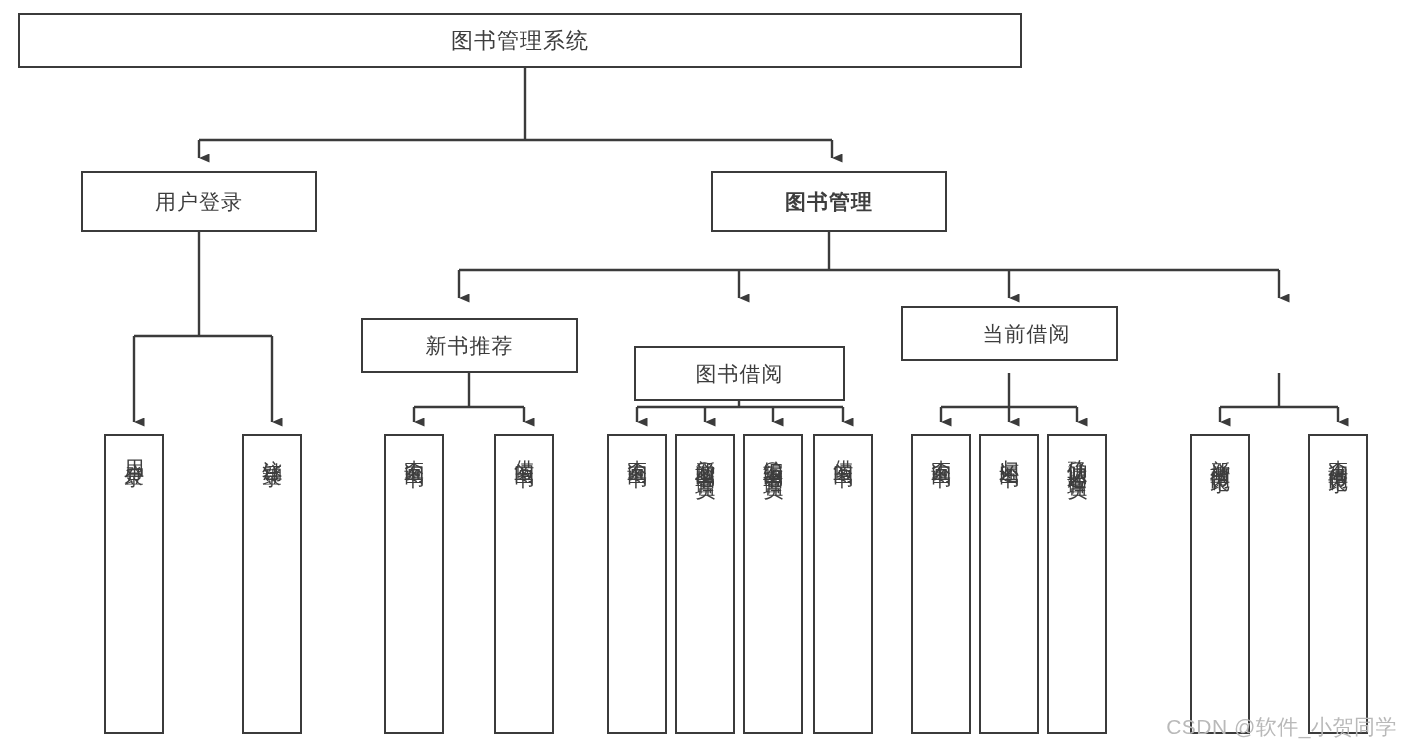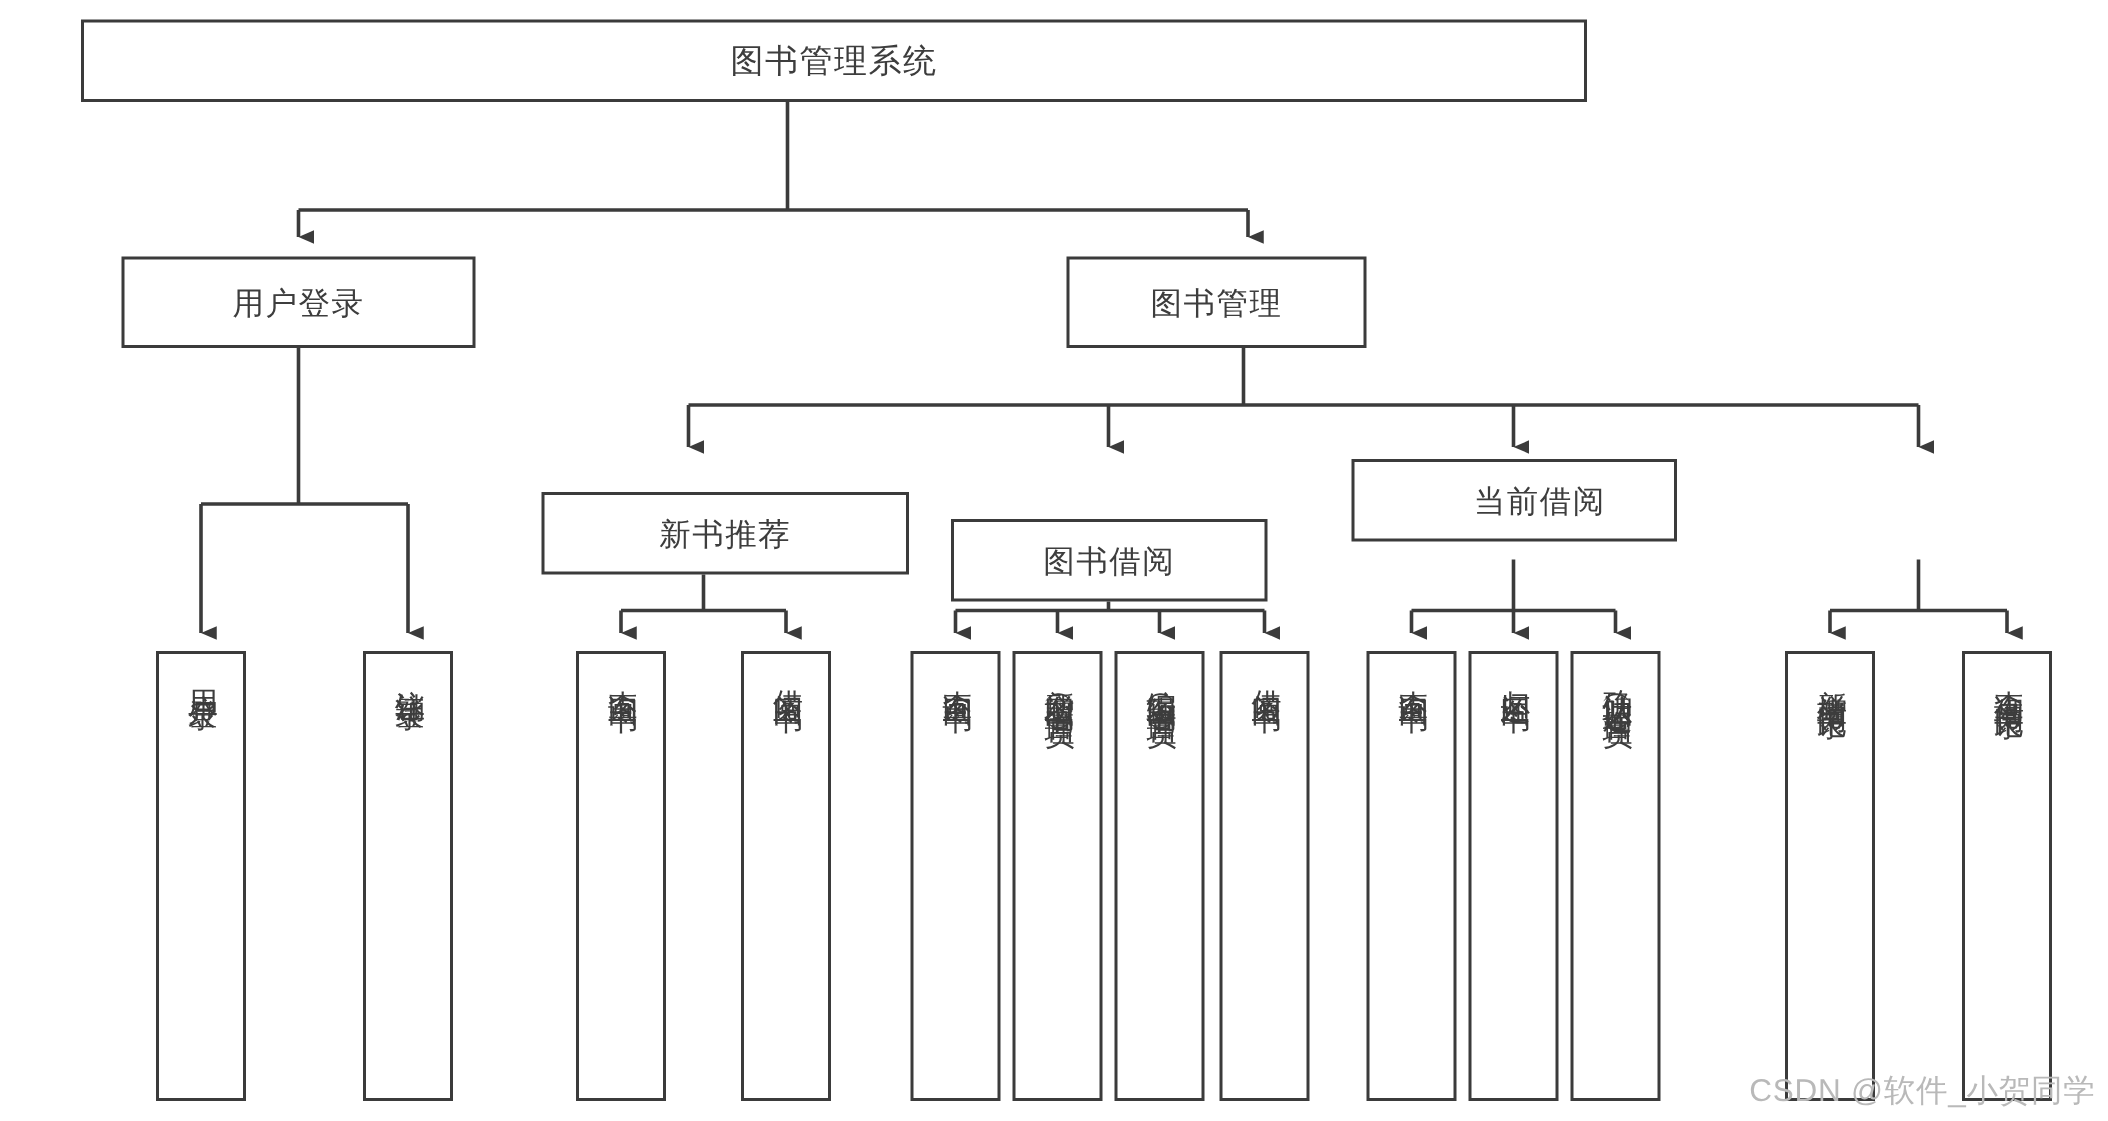--- a/index.html
+++ b/index.html
@@ -18,21 +18,21 @@
     border:2px solid #3b3b3b;
     display:flex;
     align-items:center;
     justify-content:center;
     color:#3d3d3d;
   }
   .node.h{
     font-size:21px;
     letter-spacing:1px;
   }
-  .node.root{font-size:22px;margin-left:36px;}
+  .node.root{font-size:22px;}
   .node.v{
     font-size:20px;
     line-height:1.18;
     padding-top:8px;
     align-items:flex-start;
   }
   .vtext{
     writing-mode:vertical-rl;
     text-orientation:upright;
     letter-spacing:3px;
@@ -105,25 +105,25 @@
     </g>
   </svg>
 
   <div class="node h root" style="left:18px;top:13px;width:1004px;height:55px;">
     <span>图书管理系统</span>
   </div>
 
   <div class="node h" style="left:81px;top:171px;width:236px;height:61px;">
     <span>用户登录</span>
   </div>
-  <div class="node h" style="left:711px;top:171px;width:200px;height:61px;">
+  <div class="node h" style="left:711px;top:171px;width:236px;height:61px;font-weight:bold;">
     <span>图书管理</span>
   </div>
 
-  <div class="node h" style="left:361px;top:328px;width:245px;height:55px;">
+  <div class="node h" style="left:361px;top:318px;width:217px;height:55px;">
     <span>新书推荐</span>
   </div>
   <div class="node h" style="left:634px;top:318px;width:211px;height:55px;margin-top:28px;">
     <span>图书借阅</span>
   </div>
   <div class="node h" style="left:901px;top:306px;width:217px;height:55px;padding-left:34px;">
     <span>当前借阅</span>
   </div>
 
   <div class="node v" style="left:104px;top:434px;width:60px;height:300px;">

